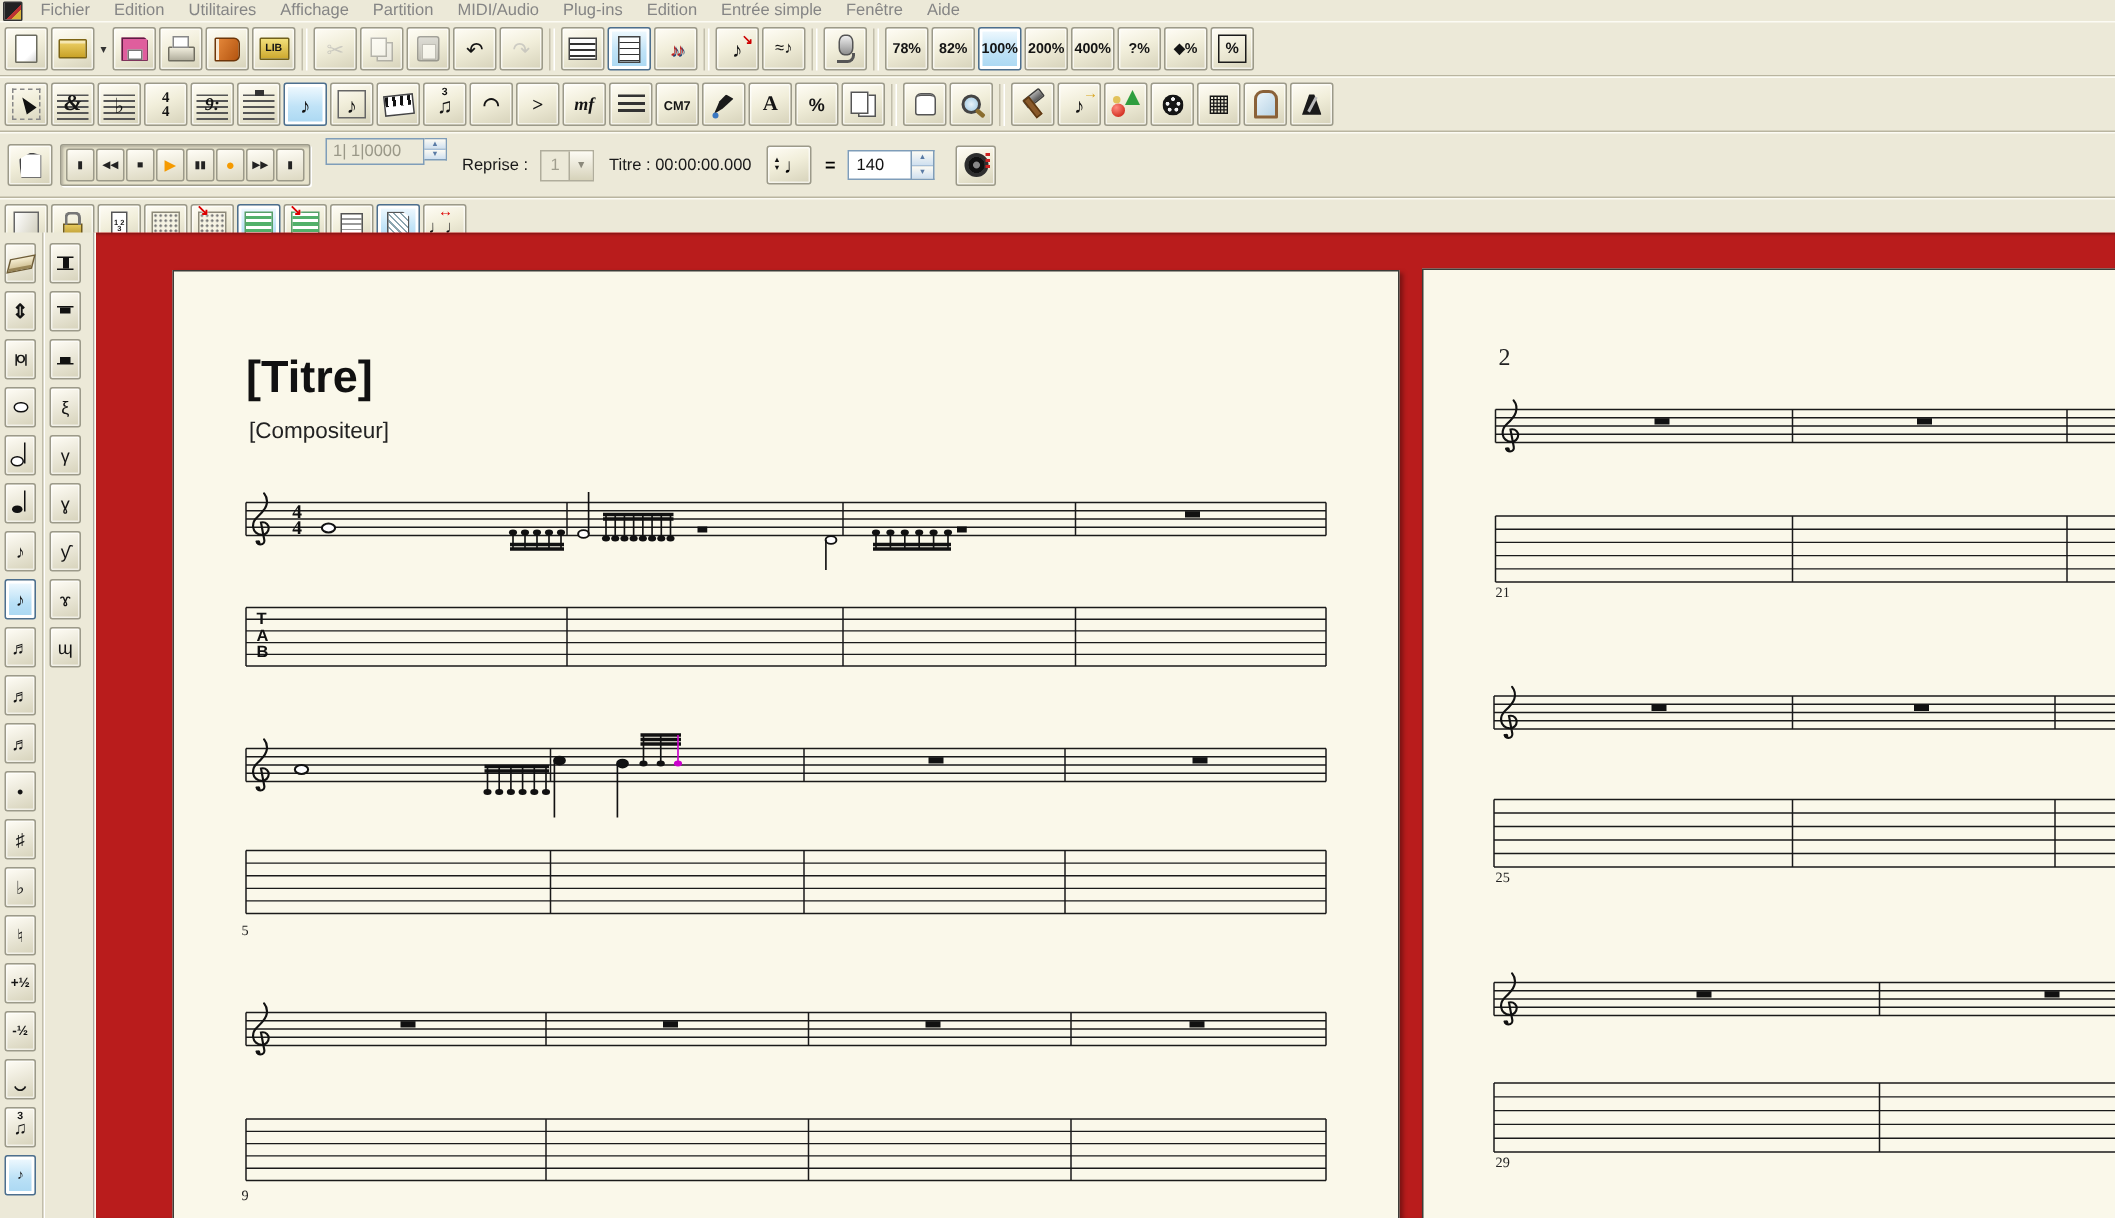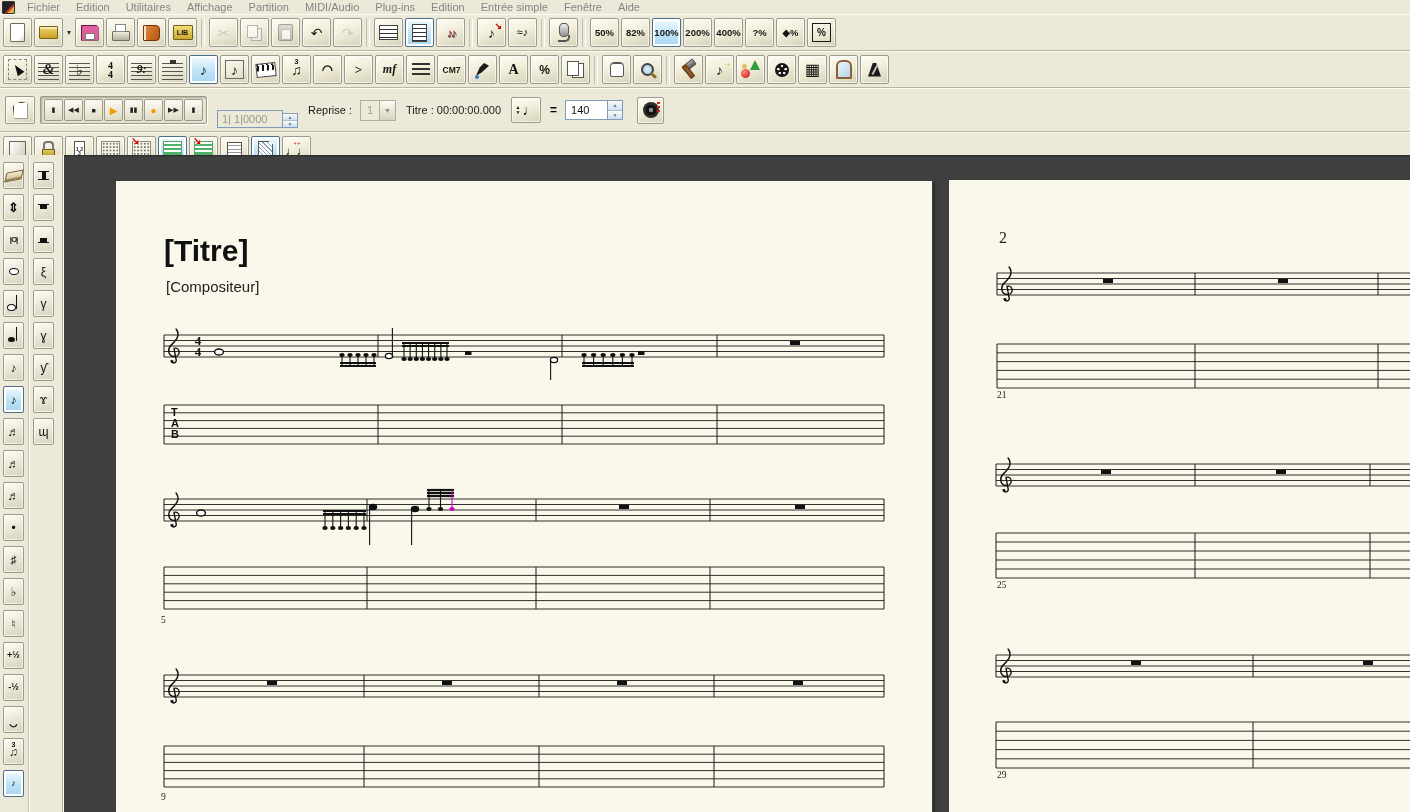--- a/index.html
+++ b/index.html
@@ -87,21 +87,21 @@
   .ic-docpage::before{content:"";width:13px;height:16px;border:1px solid #555;background:repeating-linear-gradient(180deg,#fff 0 2.5px,#999 2.5px 3.5px)}
   .ic-hatchpage::before{content:"";width:13px;height:17px;border:1px solid #555;background:repeating-linear-gradient(45deg,#fff 0 2px,#8ca6b0 2px 3px);clip-path:polygon(0 0,70% 0,100% 18%,100% 100%,0 100%)}
   .ic-spacing{font-size:12px;letter-spacing:-1px}
   .ic-spacing::after{content:"↔";position:absolute;top:0;color:#d00;font-size:10px;font-weight:bold}
   
   #row3{display:flex;align-items:center;gap:4px;padding:3px 4px}
   .ic-flip::before{content:"";width:13px;height:15px;background:#fff;border:1px solid #444;clip-path:polygon(0 28%,55% 0,100% 12%,100% 100%,12% 100%)}
   #transport{display:flex;align-items:center;gap:1px;border:1px solid #9c9a8a;box-shadow:inset 1px 1px 2px rgba(0,0,0,.25),1px 1px 0 #fff;background:#e7e3cc;padding:2px 3px;border-radius:2px}
   .trbtn{width:19px;height:22px;border:1px solid #9c9a8a;background:linear-gradient(170deg,#fffdf6,#ddd9c2);border-radius:2px;display:flex;align-items:center;justify-content:center;font-size:7px;color:#222;padding:0;cursor:pointer}
   .trbtn.orange{color:#f59a00;font-size:10px}
-  .spinedit{display:flex;align-items:flex-end;height:36px;margin-left:6px}
+  .spinedit{display:flex;align-items:flex-start;height:36px;margin-left:6px}
   .spinedit .field{border:1px solid #7f9db9;background:#ece9d8;color:#9a9888;font-size:11px;padding:2px 4px;width:56px;display:flex;align-items:center}
   .spinner{display:flex;flex-direction:column;width:14px;border:1px solid #7f9db9;border-left:none}
   .spinner span{flex:1;display:flex;align-items:center;justify-content:center;font-size:5px;color:#5a7ba5;background:linear-gradient(#fdfbf4,#cfe0f0);border-bottom:1px solid #a8c0d8;cursor:pointer}
   .spinner span:last-child{border-bottom:none}
   .pblabel{font-size:11px;color:#1a1a1a;margin-left:6px;white-space:nowrap}
   .combo{display:flex;height:19px;border:1px solid #b0ad9c;background:#ece9d8;margin-left:4px}
   .combo .val{width:18px;font-size:11px;color:#a09e8e;display:flex;align-items:center;justify-content:center}
   .combo .arr{width:15px;background:linear-gradient(#fdfbf4,#d6d2ba);border-left:1px solid #b0ad9c;font-size:7px;color:#8b English:#8b897b;display:flex;align-items:center;justify-content:center;color:#8b897b;cursor:pointer}
   #tempo-note-btn{width:30px;height:26px;margin-left:6px;display:flex;align-items:center;justify-content:center;gap:2px}
   #tempo-note-btn .updn{display:flex;flex-direction:column;font-size:5px;line-height:5px;color:#111}
@@ -128,21 +128,21 @@
   .ic-halfnote::before{content:"";width:7px;height:5px;border:1.5px solid #111;border-radius:50%;background:#fff;transform:translate(-2px,4px)}
   .ic-halfnote::after{content:"";position:absolute;width:1.4px;height:14px;background:#111;transform:translate(3px,-2px)}
   .ic-qnote::before{content:"";width:7.5px;height:5.5px;border-radius:50%;background:#111;transform:translate(-2px,4px)}
   .ic-qnote::after{content:"";position:absolute;width:1.4px;height:14px;background:#111;transform:translate(3px,-2px)}
   .ic-brest::before{content:"";width:11px;height:7px;border-top:1.5px solid #111;border-bottom:1.5px solid #111;background:linear-gradient(#111 0 0) center/4px 100% no-repeat}
   .ic-wrest::before{content:"";width:11px;height:6px;border-top:1.5px solid #111;background:linear-gradient(#111 0 0) center top/7px 4px no-repeat}
   .ic-hrest::before{content:"";width:11px;height:6px;border-bottom:1.5px solid #111;background:linear-gradient(#111 0 0) center bottom/7px 4px no-repeat}
   .ic-frac{font-size:9px!important;font-weight:bold}
   .ic-tie{font-size:13px!important;font-weight:bold}
   
-  #canvas{position:absolute;left:62px;top:155px;right:0;bottom:0;background:#404040;overflow:hidden;box-shadow:inset 1px 1px 2px rgba(0,0,0,.35)}
+  #canvas{position:absolute;left:62px;top:155px;right:0;bottom:0;background:#b91c1c;overflow:hidden;box-shadow:inset 1px 1px 2px rgba(0,0,0,.35)}
   .page{position:absolute;background:#faf8ea;border:1px solid #3c3c38;overflow:hidden;box-shadow:2px 2px 3px rgba(0,0,0,.35)}
   .page svg{display:block}
 </style>
 </head>
 <body>
 
 <div id="menubar">
   <div id="appicon"></div>
 <div class="menu-item">Fichier</div>
     <div class="menu-item">Edition</div>
@@ -224,21 +224,21 @@
         <span>≈♪</span>
       </span>
     </button>
     <span class="tsep"></span>
     <button class="tbtn">
       <span class="ticon ic-mic"></span>
     </button>
     <span class="tsep"></span>
     <button class="tbtn zoomlbl">
       <span class="ticon">
-        <span>50%</span>
+        <span>78%</span>
       </span>
     </button>
     <button class="tbtn zoomlbl">
       <span class="ticon">
         <span>82%</span>
       </span>
     </button>
     <button class="tbtn sel zoomlbl">
       <span class="ticon">
         <span>100%</span>

